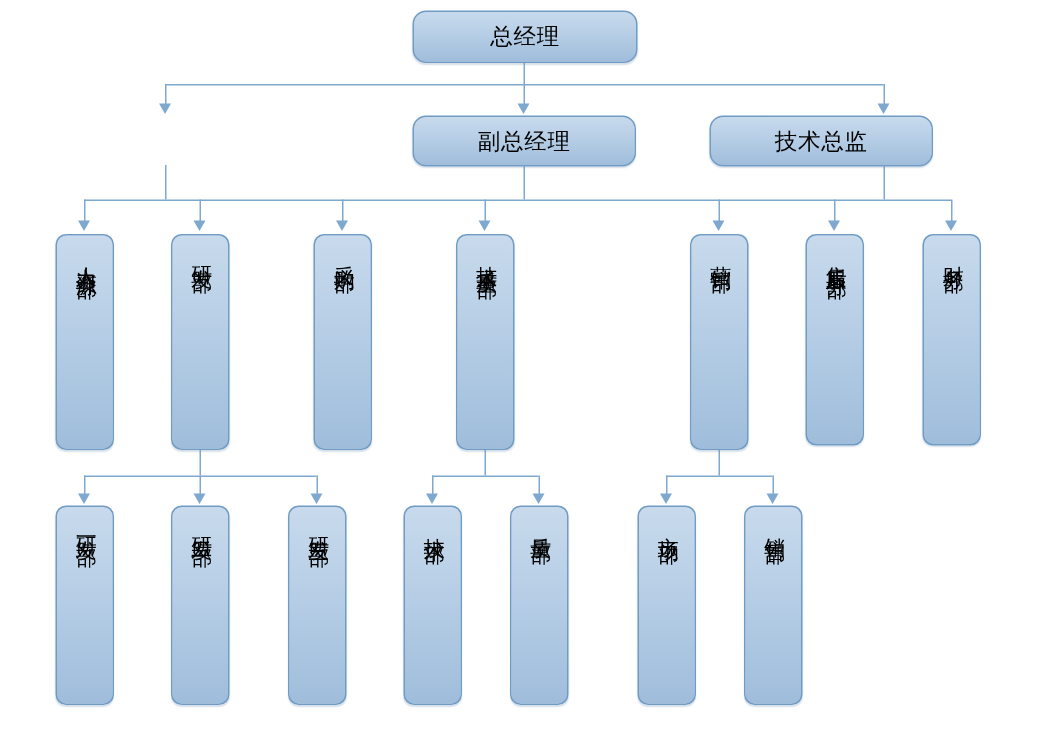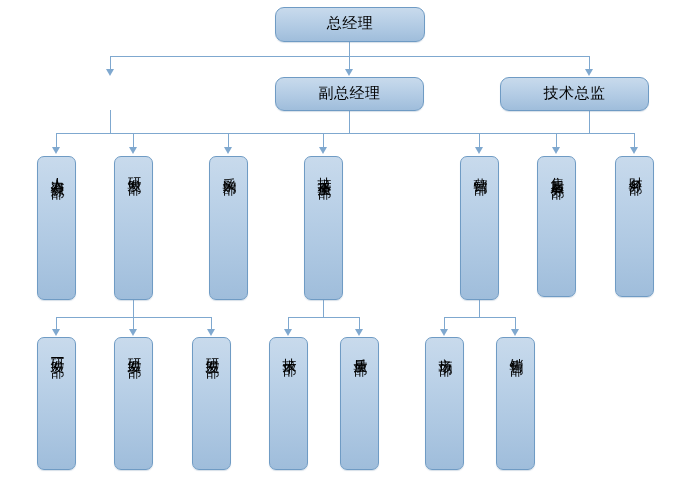--- a/index.html
+++ b/index.html
@@ -5,21 +5,20 @@
 <style>
   html,body{margin:0;padding:0;background:#ffffff;}
   body{font-family:"DejaVu Sans","Liberation Sans",sans-serif;}
 
   #canvas{
     position:relative;
     width:692px;
     height:486px;
     background:#ffffff;
     overflow:hidden;
-    font-family:Liberation Mono, monospace;
   }
 
   
   .node{
     position:absolute;
     box-sizing:border-box;
     border:1px solid #6f9bc4;
     border-radius:7px;
     background:linear-gradient(to bottom,#c8daec 0%,#bcd2e8 30%,#aec8e2 65%,#9fbddb 100%);
     box-shadow:0 1px 1px rgba(120,150,180,0.30);
@@ -140,21 +139,21 @@
     <div class="arrow" style="left:511px;top:329px;"></div>
   </div>
 
   <div class="node horiz" style="left:275px;top:7px;width:150px;height:35px;">
     <span class="label">总经理</span>
   </div>
 
   <div class="node horiz" style="left:275px;top:77px;width:149px;height:34px;">
     <span class="label">副总经理</span>
   </div>
-  <div class="node horiz" style="left:500px;top:77px;width:149px;height:34px;">
+  <div class="node horiz" style="left:473px;top:77px;width:149px;height:34px;">
     <span class="label">技术总监</span>
   </div>
 
   <div class="node vert" style="left:37px;top:156px;width:39px;height:144px;">
     <span class="label">人力资源部</span>
   </div>
   <div class="node vert" style="left:114px;top:156px;width:39px;height:144px;">
     <span class="label">研发部</span>
   </div>
   <div class="node vert" style="left:209px;top:156px;width:39px;height:144px;">

